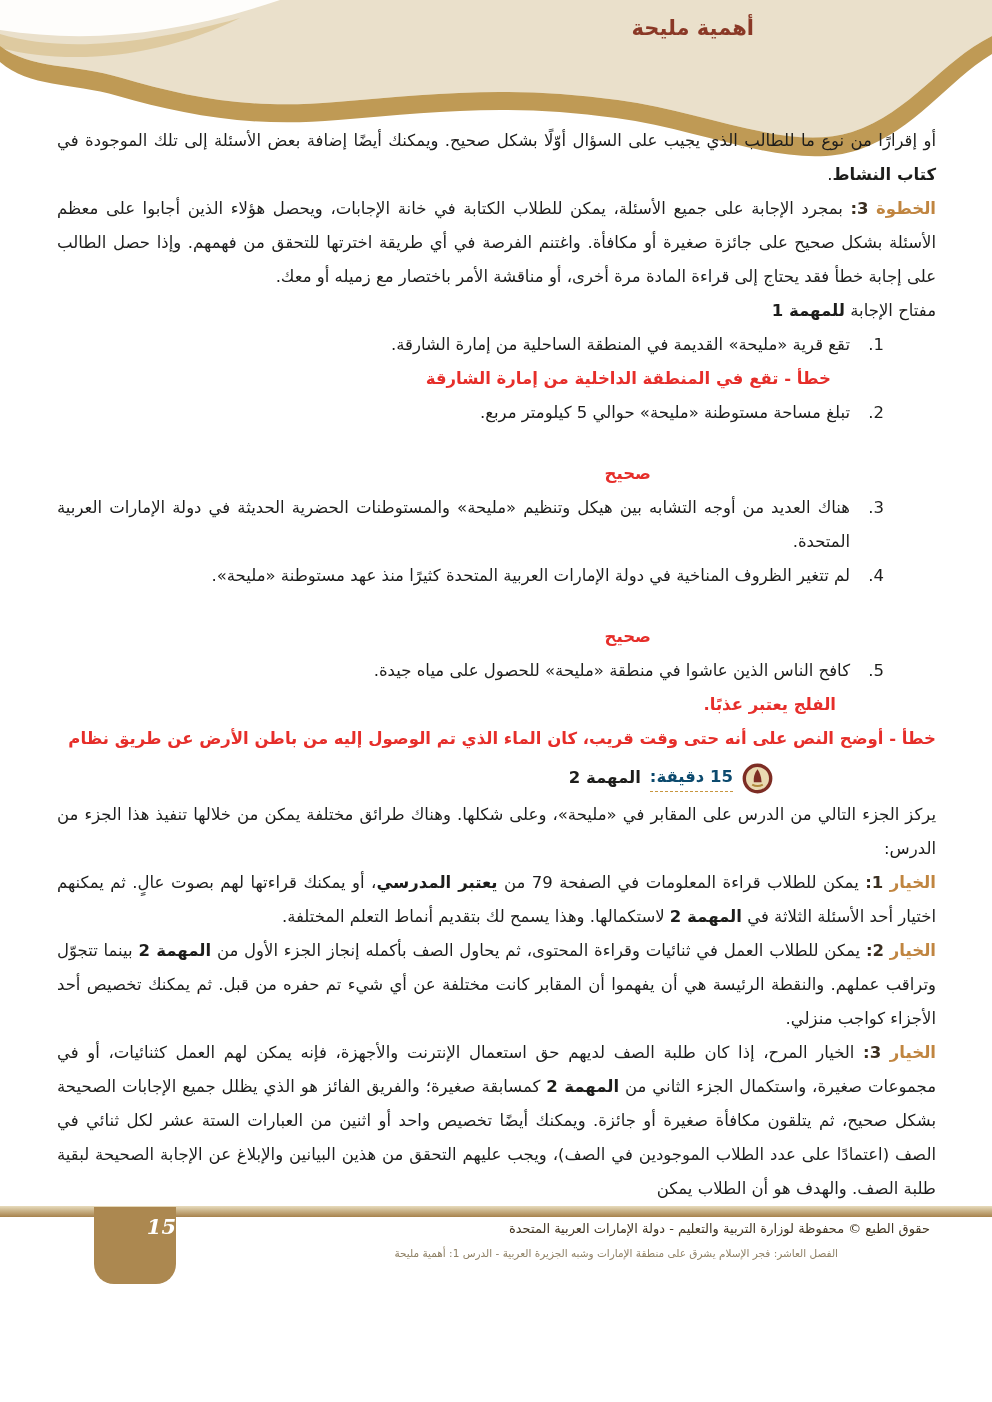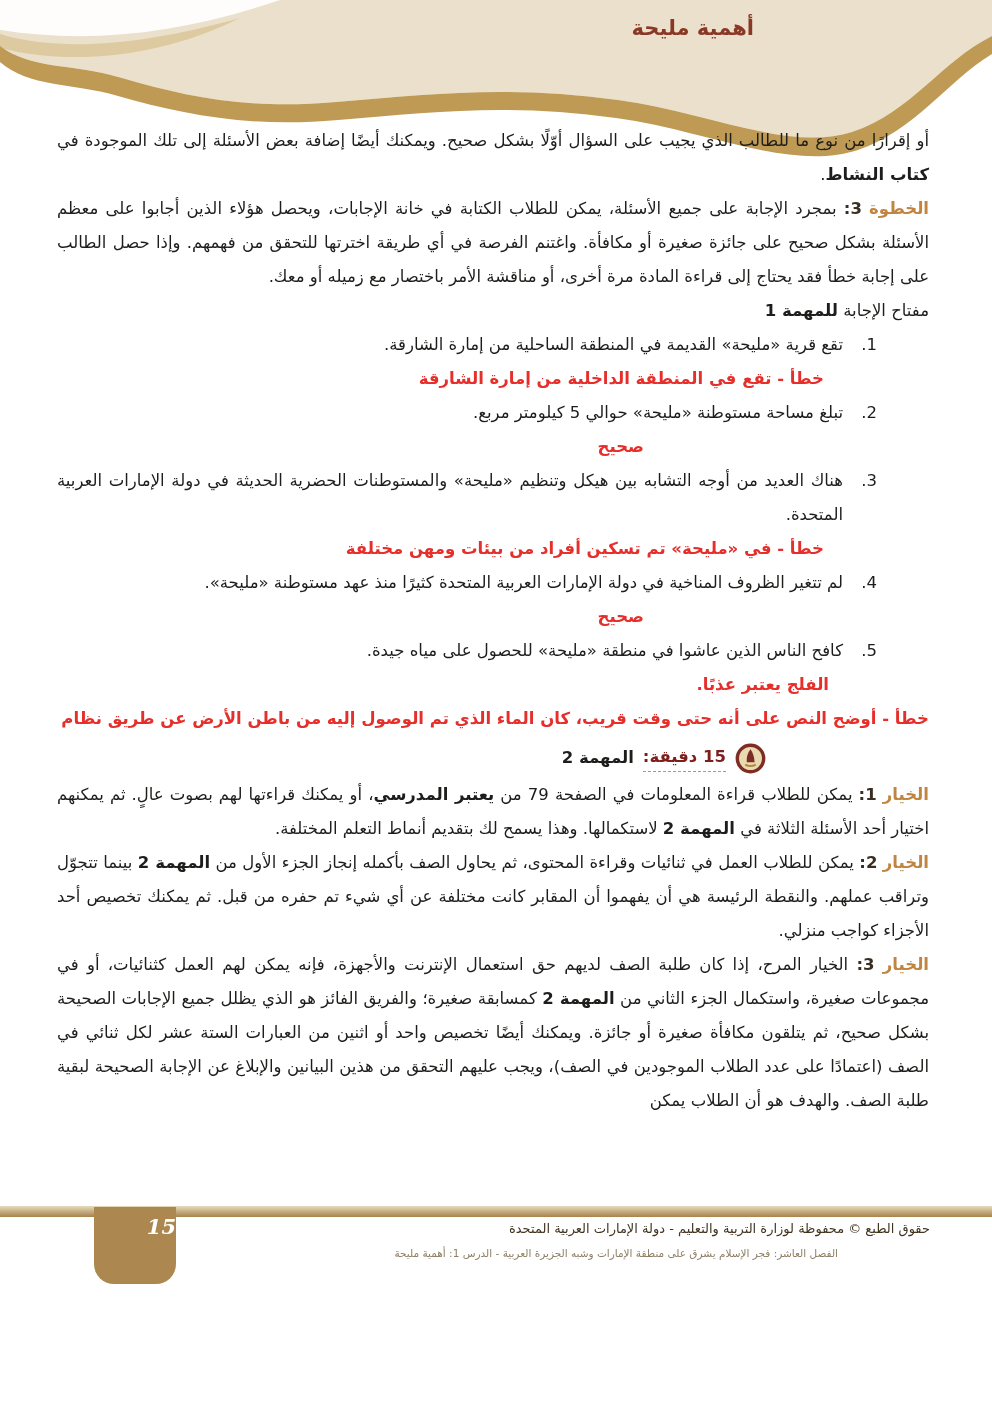--- a/index.html
+++ b/index.html
@@ -9,39 +9,39 @@
   }
   
   .header-wrap{position:absolute;top:0;left:0;width:992px;height:170px;}
   .header-svg{display:block;}
   .page-title{
     position:absolute;top:16px;right:238px;font-size:21px;font-weight:bold;
     color:#8a3826;letter-spacing:0;
   }
   
   .content{
-    position:absolute;top:124px;right:63px;left:57px;
+    position:absolute;top:124px;right:56px;left:57px;
     color:#1d1d1b;font-size:16.5px;line-height:34px;text-align:justify;
   }
   .content p{margin:0;}
   .b{font-weight:bold;}
   .lbl{color:#c08540;font-weight:bold;}
   .lblnum{color:#3a2e20;font-weight:bold;}
   .red{color:#e62e2a;font-weight:bold;}
   .akey{margin-top:2px;}
   .ans-item{display:flex;gap:12px;padding-left:0;padding-right:52px;}
   .ans-num{min-width:22px;flex:0 0 auto;}
   .ans-text{flex:1 1 auto;text-align:justify;}
   .verdict{padding-right:105px;}
-  .verdict.correct{padding-right:285px;}
+  .verdict.correct{padding-right:285px;margin-top:27px;}
   .verdict.full{padding-right:0;text-align:justify;}
   .verdict.indent2{padding-right:100px;}
   .task2-head{display:flex;align-items:center;gap:9px;padding-right:163px;margin:5px 0 3px;}
   .timer{flex:0 0 auto;width:31px;height:31px;}
-  .duration{color:#7f1d1d;font-weight:bold;border-bottom:1.6px dashed #c8963f;padding-bottom:1px;line-height:26px;}
+  .duration{color:#0c4a6e;font-weight:bold;border-bottom:1.6px dashed #c8963f;padding-bottom:1px;line-height:26px;}
   .task-title{font-weight:bold;color:#1d1d1b;}
   .opt{margin-top:2px;}
   
   .footer-bar{
     position:absolute;top:1206px;left:0;width:992px;height:11px;
     background:linear-gradient(to bottom,#e7dcbd 0%,#c9b287 45%,#a7824c 100%);
   }
   .page-tab{
     position:absolute;top:1207px;left:94px;width:82px;height:77px;
     background:#ac8850;border-radius:0 0 20px 20px;
@@ -91,21 +91,20 @@
     <div class="ans-item">
       <span class="ans-num">2.</span>
       <span class="ans-text">تبلغ مساحة مستوطنة «مليحة» حوالي 5 كيلومتر مربع.</span>
     </div>
     <div class="red verdict correct">صحيح</div>
 
     <div class="ans-item">
       <span class="ans-num">3.</span>
       <span class="ans-text">هناك العديد من أوجه التشابه بين هيكل وتنظيم «مليحة» والمستوطنات الحضرية الحديثة في دولة الإمارات العربية المتحدة.</span>
     </div>
-    <div class="red verdict">خطأ - في «مليحة» تم تسكين أفراد من بيئات ومهن مختلفة</div>
 
     <div class="ans-item">
       <span class="ans-num">4.</span>
       <span class="ans-text">لم تتغير الظروف المناخية في دولة الإمارات العربية المتحدة كثيرًا منذ عهد مستوطنة «مليحة».</span>
     </div>
     <div class="red verdict correct">صحيح</div>
 
     <div class="ans-item">
       <span class="ans-num">5.</span>
       <span class="ans-text">كافح الناس الذين عاشوا في منطقة «مليحة» للحصول على مياه جيدة.</span>
@@ -116,20 +115,21 @@
     <div class="task2-head">
       <svg class="timer" viewBox="0 0 31 31" xmlns="http://www.w3.org/2000/svg">
         <circle cx="15.5" cy="15.5" r="13.2" fill="#e9dab2" stroke="#7d2d24" stroke-width="3.4"></circle>
         <path d="M15.5 6.2 C 12.4 10.2 11.3 14.2 11.8 19.2 L 19.6 19.2 C 19.2 13.2 17.8 9.2 15.5 6.2 Z" fill="#7d2d24"></path>
         <path d="M10.2 21.6 Q 15.5 24.6 20.8 21.6" stroke="#b08a3c" stroke-width="2" fill="none"></path>
       </svg>
       <span class="duration">15 دقيقة:</span>
       <span class="task-title">المهمة 2</span>
     </div>
 
+    <p>يركز الجزء التالي من الدرس على المقابر في «مليحة»، وعلى شكلها. وهناك طرائق مختلفة يمكن من خلالها تنفيذ هذا الجزء من الدرس:</p>
 
     <p class="opt"><span class="lbl">الخيار</span> <span class="lblnum">1:</span><span> يمكن للطلاب قراءة المعلومات في الصفحة 79 من </span><span class="b">يعتبر المدرسي</span><span>، أو يمكنك قراءتها لهم بصوت عالٍ. ثم يمكنهم اختيار أحد الأسئلة الثلاثة في </span><span class="b">المهمة 2</span><span> لاستكمالها. وهذا يسمح لك بتقديم أنماط التعلم المختلفة.</span></p>
 
     <p class="opt"><span class="lbl">الخيار</span> <span class="lblnum">2:</span><span> يمكن للطلاب العمل في ثنائيات وقراءة المحتوى، ثم يحاول الصف بأكمله إنجاز الجزء الأول من </span><span class="b">المهمة 2</span><span> بينما تتجوّل وتراقب عملهم. والنقطة الرئيسة هي أن يفهموا أن المقابر كانت مختلفة عن أي شيء تم حفره من قبل. ثم يمكنك تخصيص أحد الأجزاء كواجب منزلي.</span></p>
 
     <p class="opt"><span class="lbl">الخيار</span> <span class="lblnum">3:</span><span> الخيار المرح، إذا كان طلبة الصف لديهم حق استعمال الإنترنت والأجهزة، فإنه يمكن لهم العمل كثنائيات، أو في مجموعات صغيرة، واستكمال الجزء الثاني من </span><span class="b">المهمة 2</span><span> كمسابقة صغيرة؛ والفريق الفائز هو الذي يظلل جميع الإجابات الصحيحة بشكل صحيح، ثم يتلقون مكافأة صغيرة أو جائزة. ويمكنك أيضًا تخصيص واحد أو اثنين من العبارات الستة عشر لكل ثنائي في الصف (اعتمادًا على عدد الطلاب الموجودين في الصف)، ويجب عليهم التحقق من هذين البيانين والإبلاغ عن الإجابة الصحيحة لبقية طلبة الصف. والهدف هو أن الطلاب يمكن</span></p>
 
   </div>
 
   <div class="footer-bar"></div>

